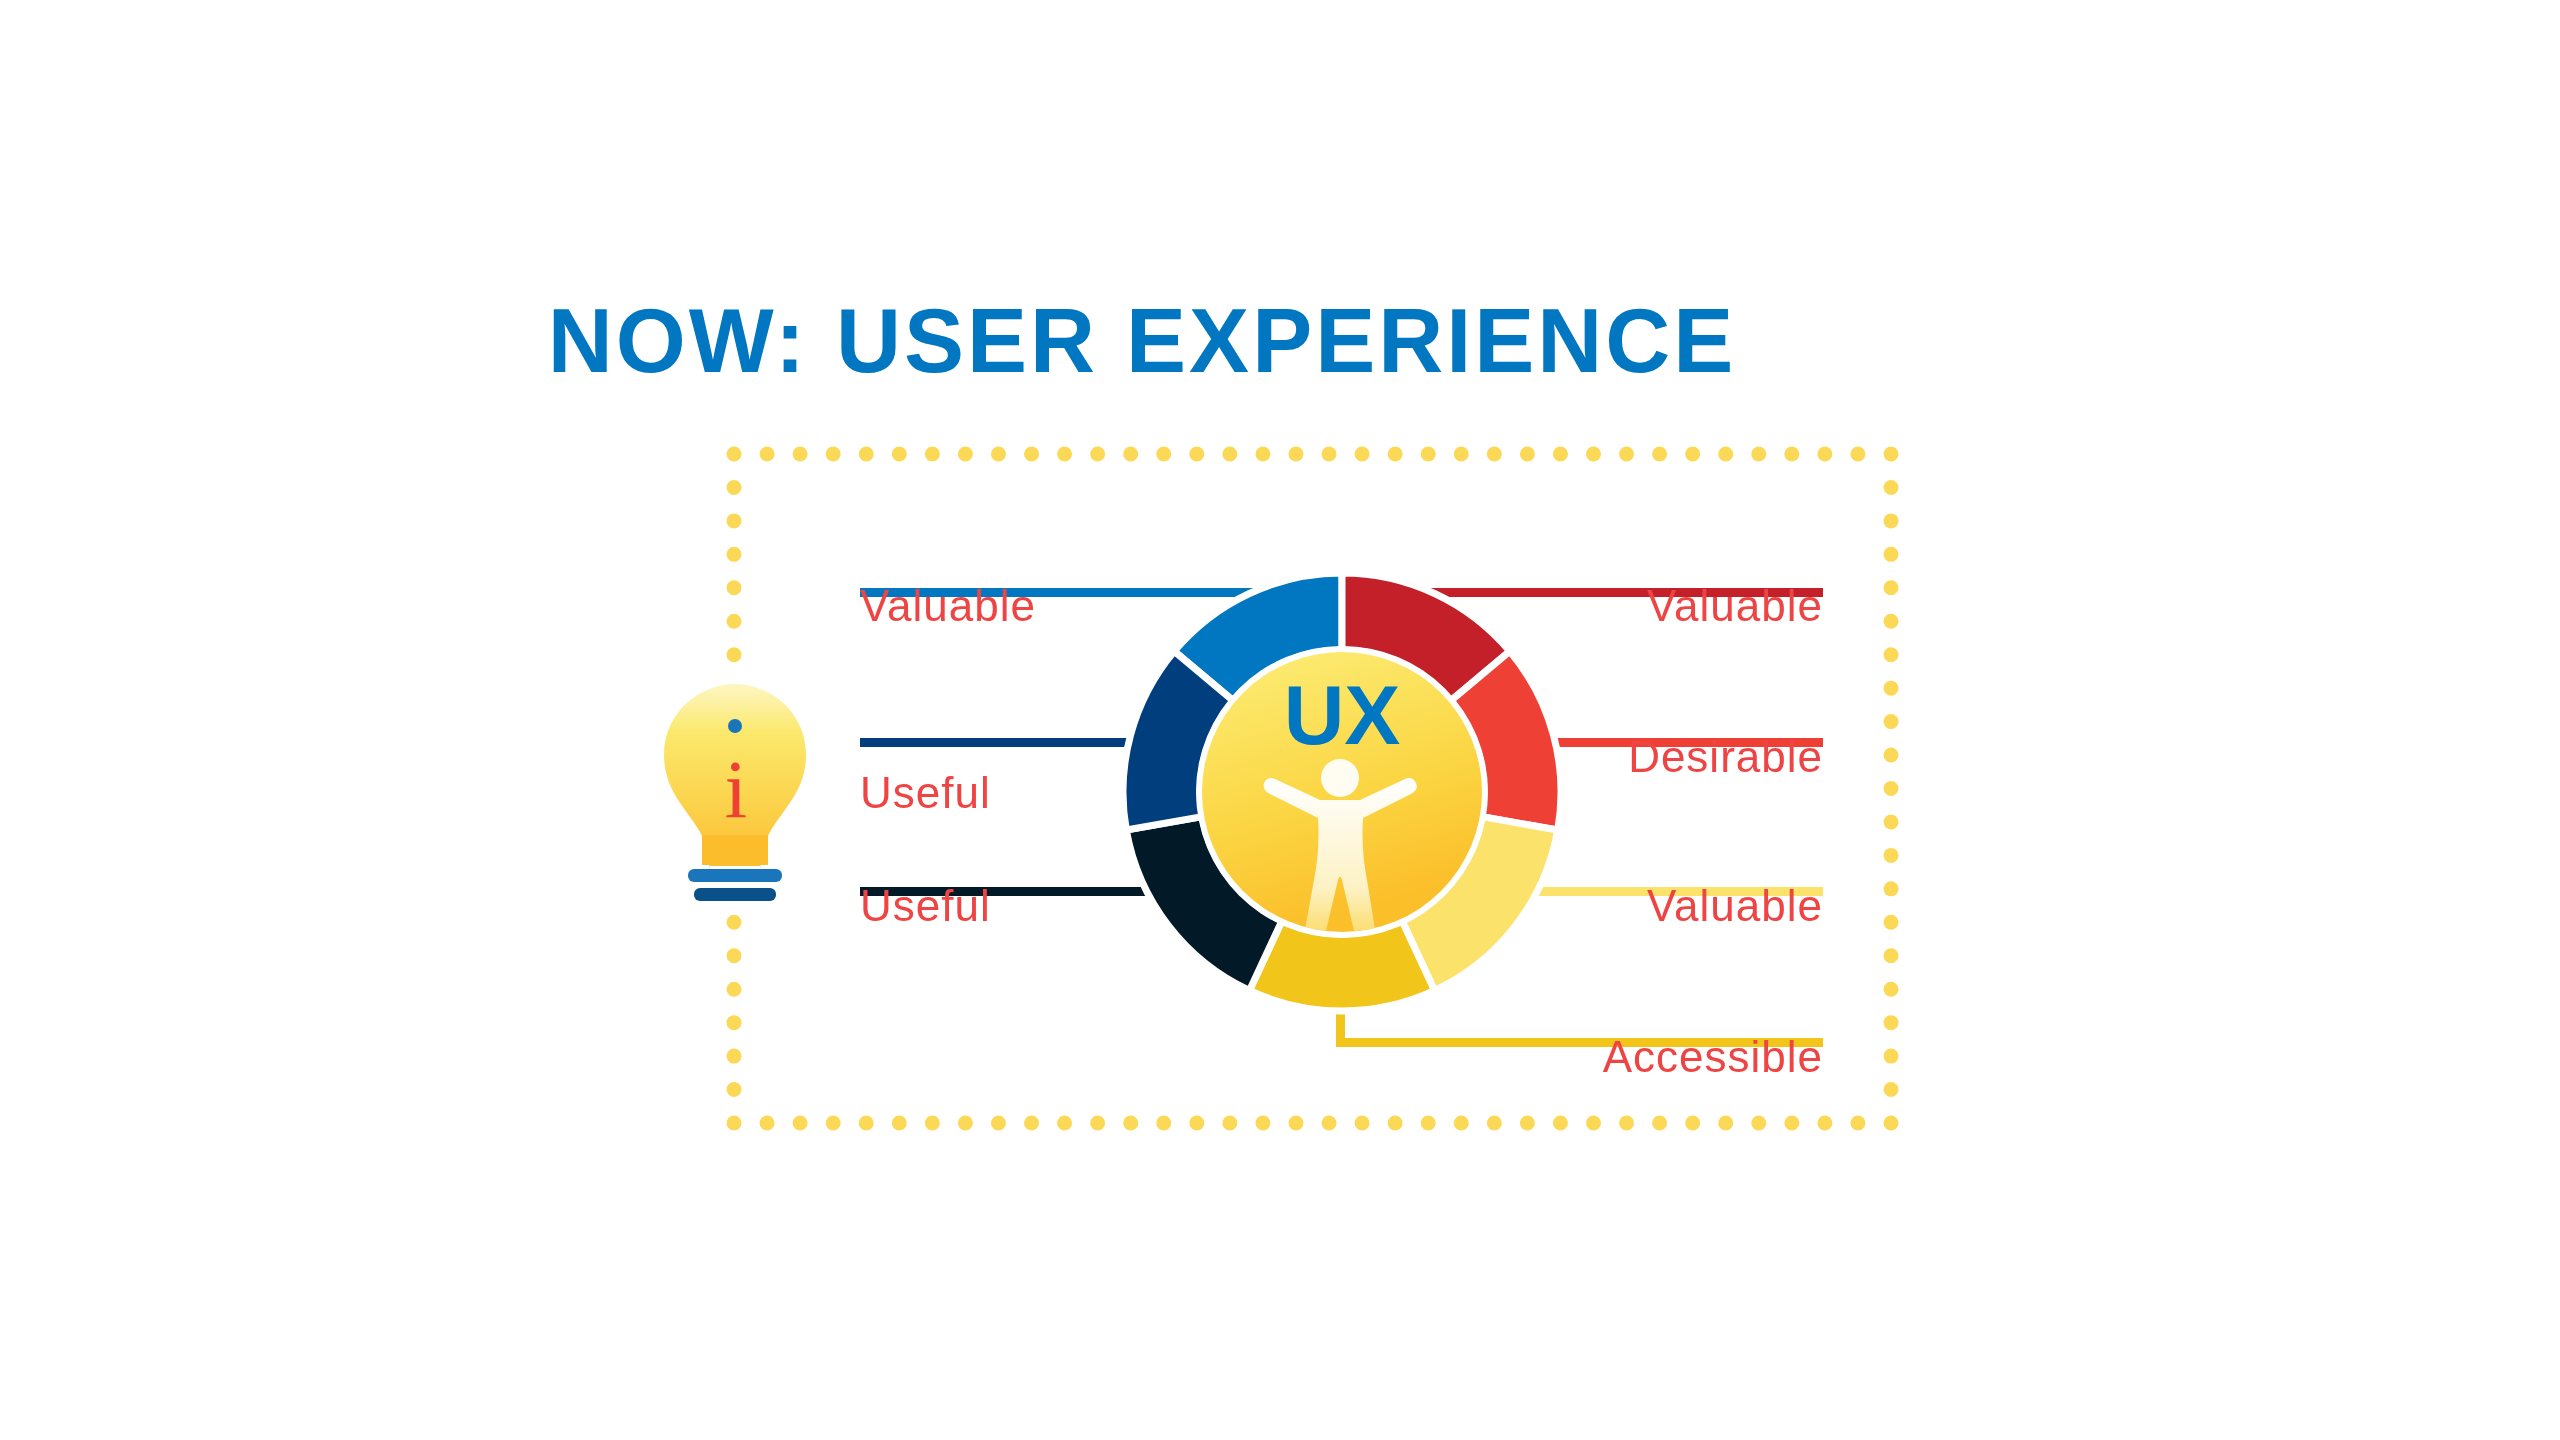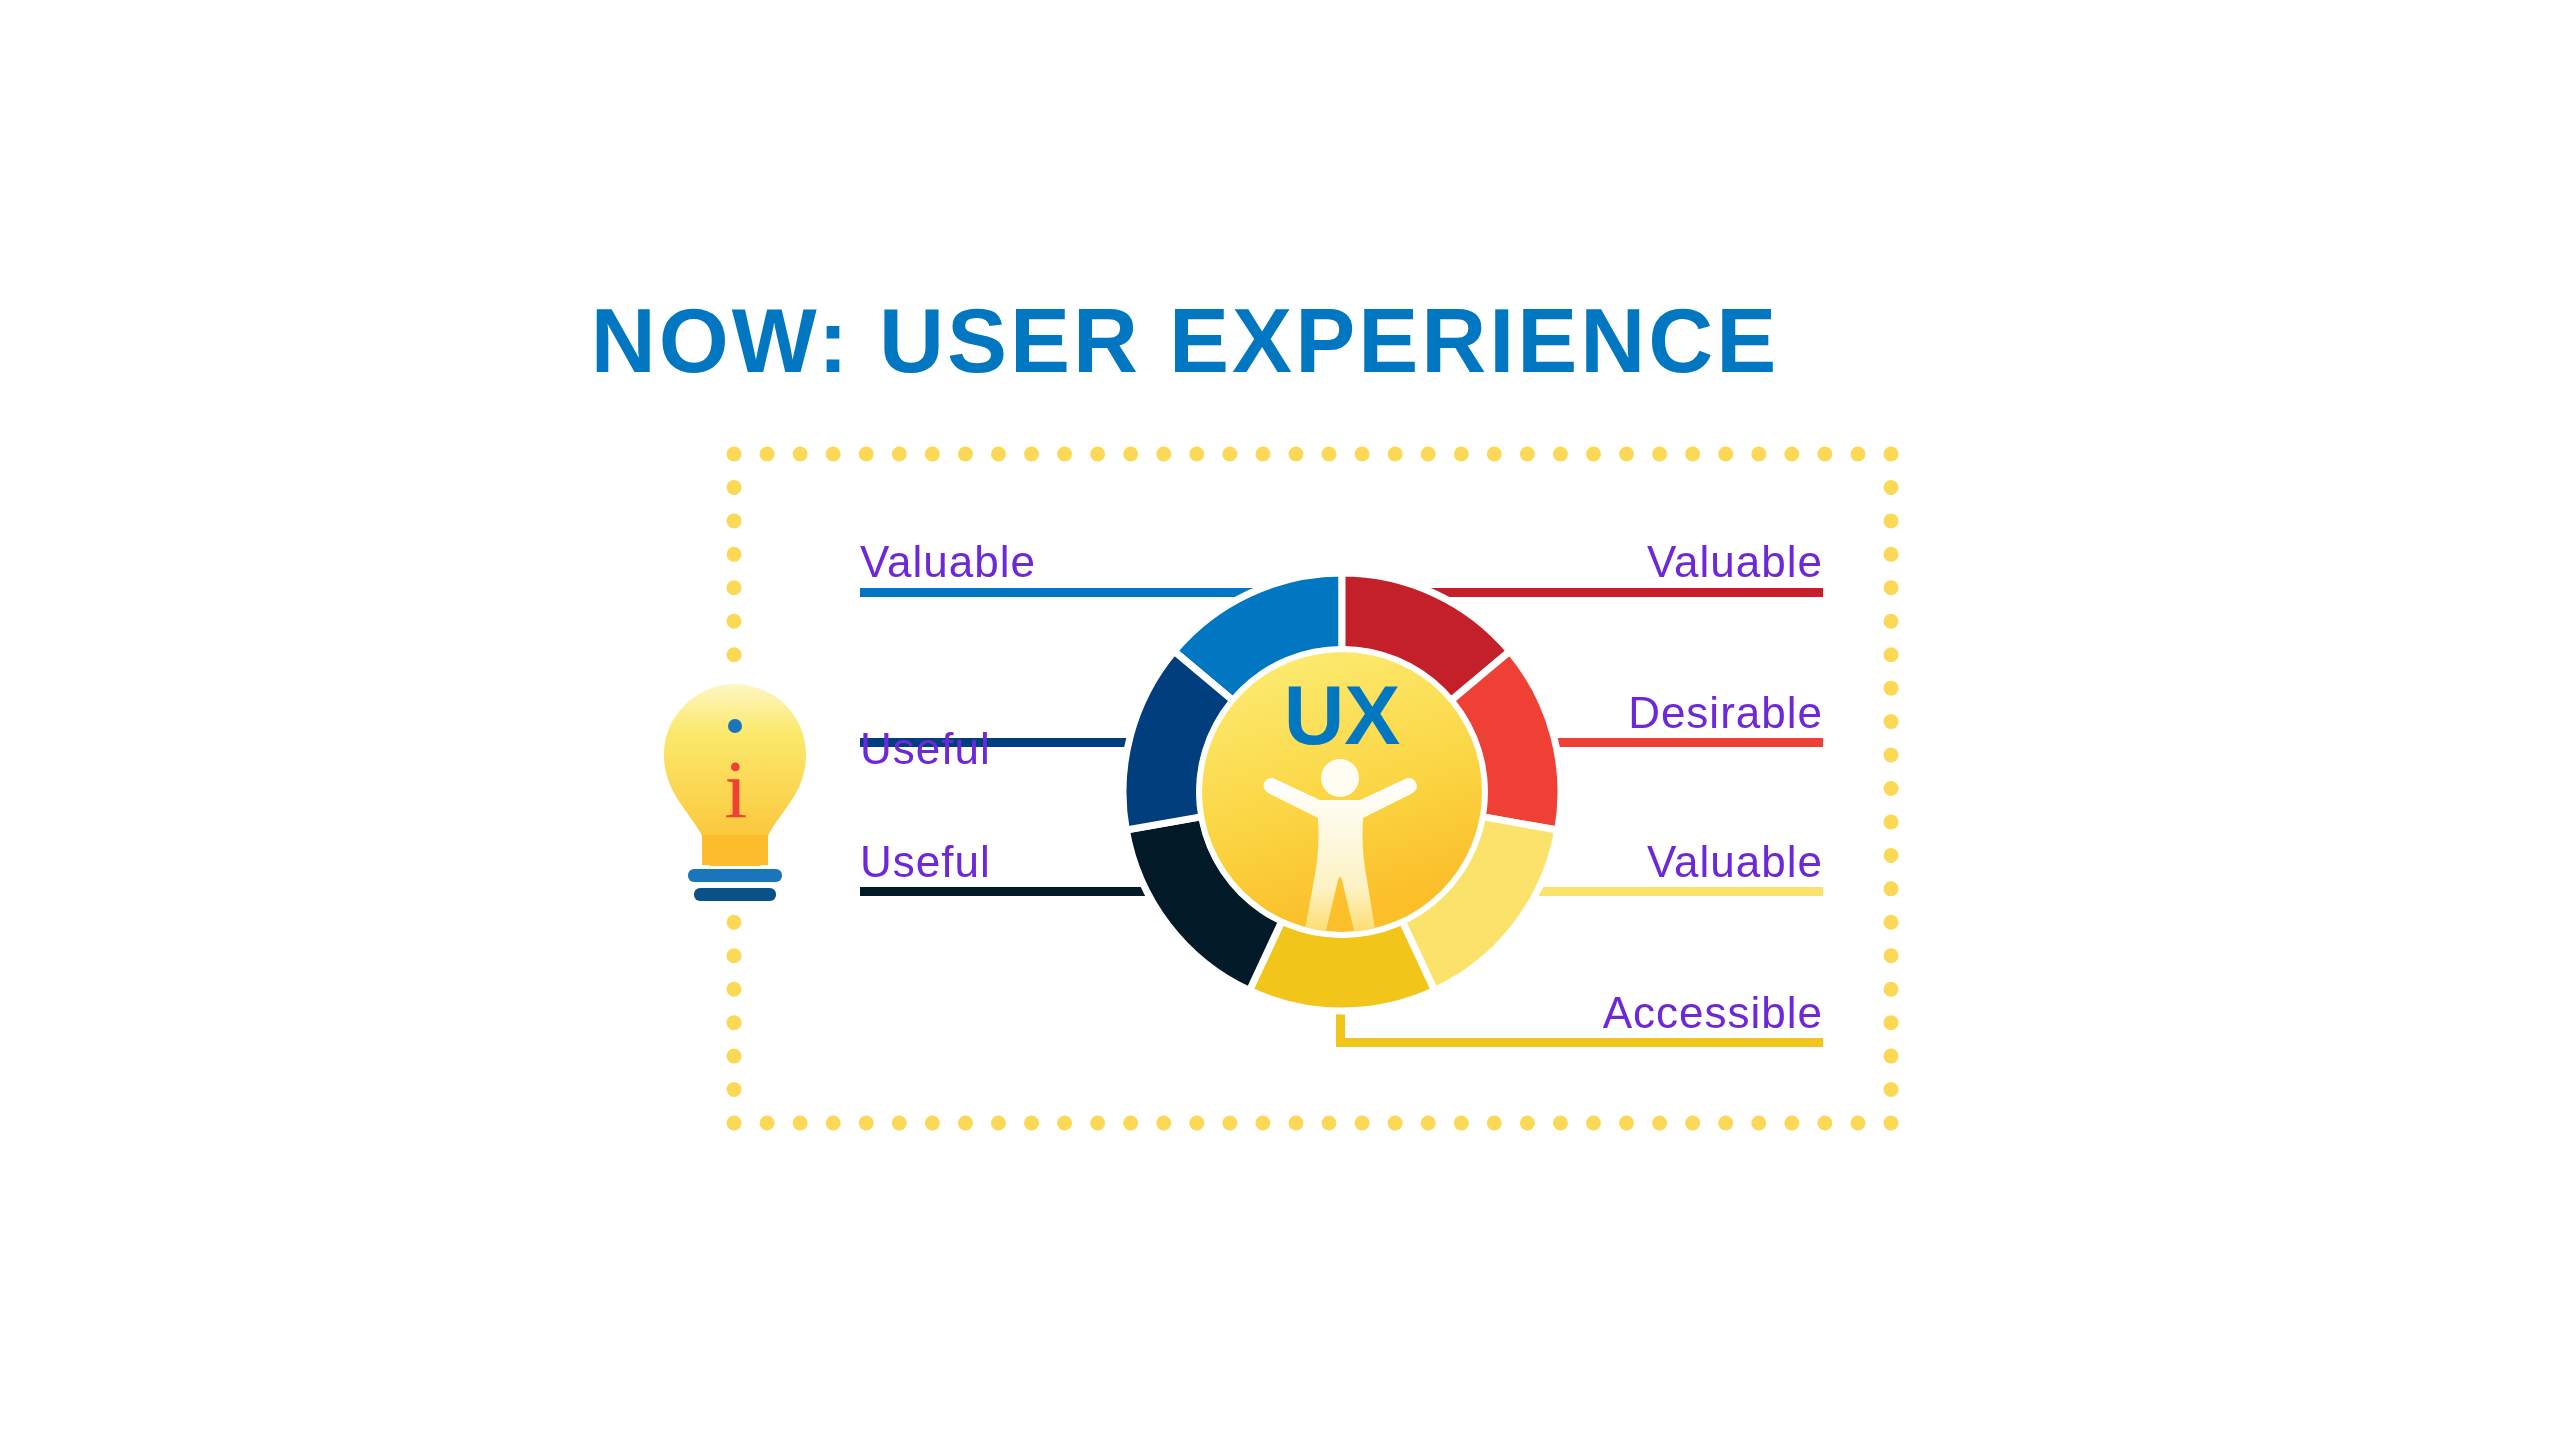--- a/index.html
+++ b/index.html
@@ -1,18 +1,18 @@
 <!DOCTYPE html>
 <html><head>
 <meta charset="utf-8">
 <style>
   html, body { margin: 0; padding: 0; }
   body { width: 2560px; height: 1440px; background: #ffffff; position: relative; overflow: hidden; font-family: "Liberation Sans", "DejaVu Sans", sans-serif; }
-  .title { position: absolute; left: 0; width: 2284px; top: 290px; text-align: center; font-weight: 700; font-size: 90px; color: #0077c0; letter-spacing: 3px; font-family: "Liberation Sans", sans-serif; margin-left: 0px; padding-left: 43px; }
-  .label { position: absolute; font-size: 44px; color: #6d28d9; font-family: "Liberation Sans", sans-serif; letter-spacing: 1px; }
+  .title { position: absolute; left: 0; width: 2284px; top: 290px; text-align: center; font-weight: 700; font-size: 90px; color: #0077c0; letter-spacing: 3px; font-family: "Liberation Sans", sans-serif; margin-left: 0px; }
+  .label { position: absolute; font-size: 44px; color: #ef4444; font-family: "Liberation Sans", sans-serif; letter-spacing: 1px; margin-top: 44px; }
   .label.left { left: 860px; }
   .label.right { right: calc(2560px - 1823px); text-align: right; }
   svg.diagram { position: absolute; left: 0; top: 0; }
 </style>
 </head>
 <body>
 
 <div class="title">NOW: USER EXPERIENCE</div>
 
 <svg class="diagram" width="2560" height="1440" viewBox="0 0 2560 1440">

